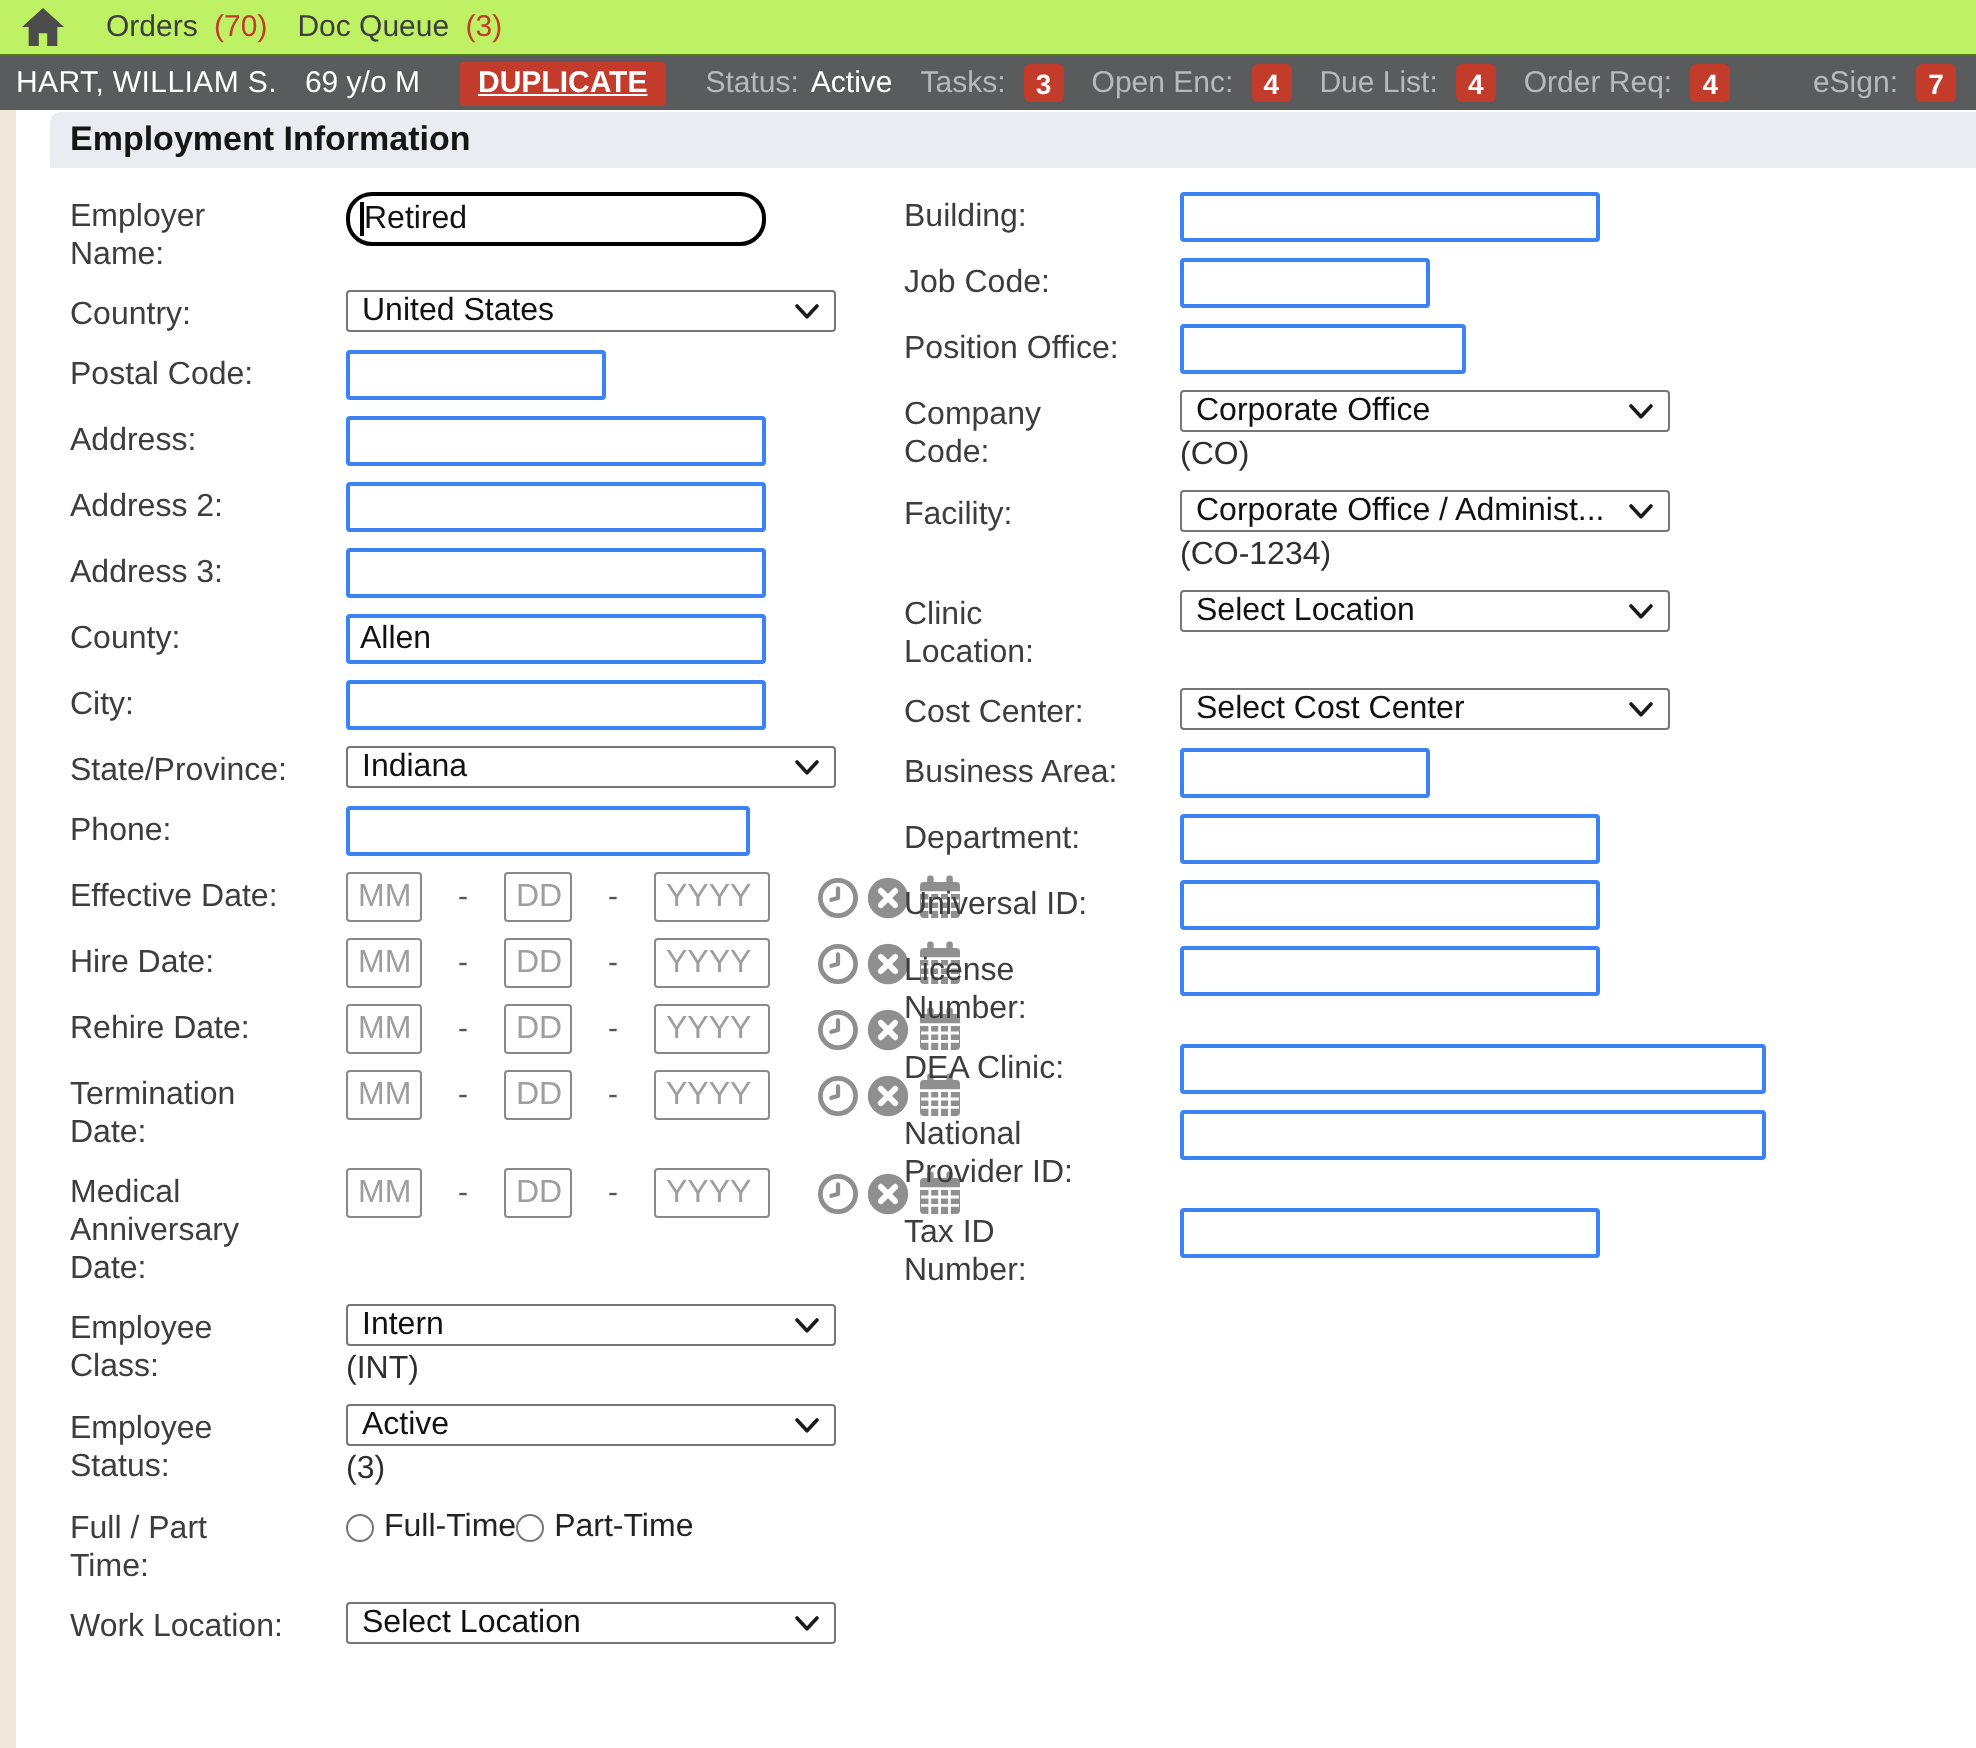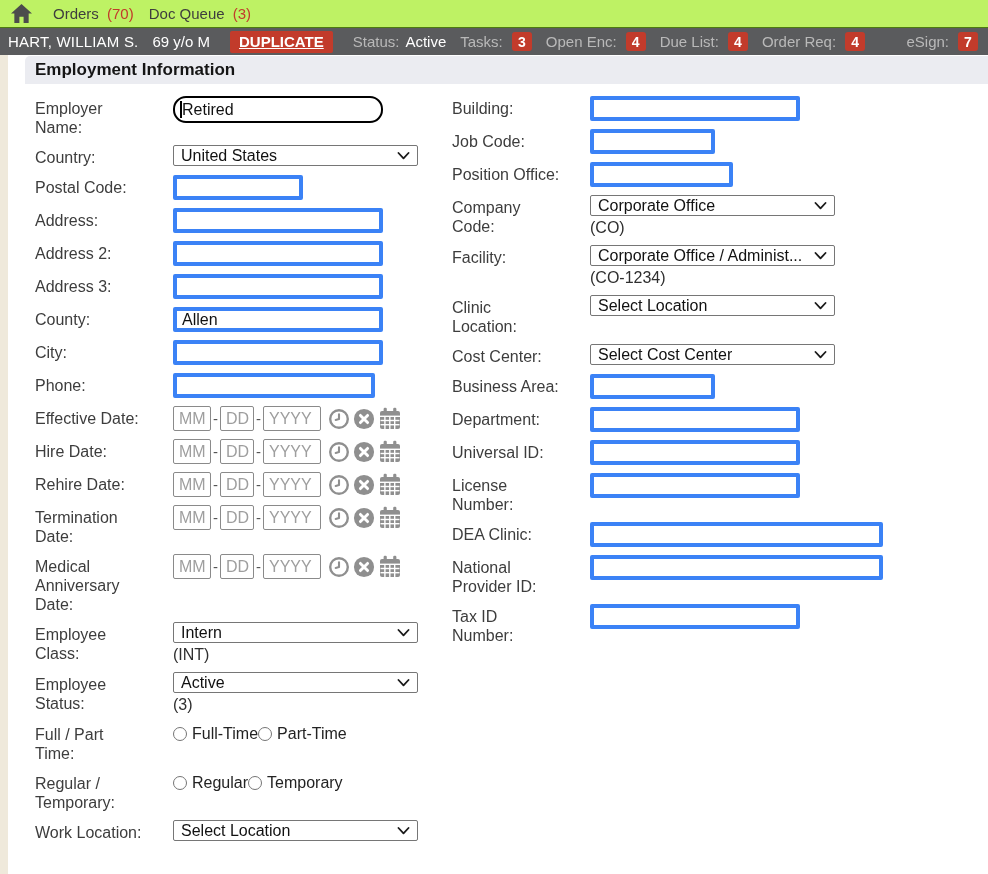--- a/index.html
+++ b/index.html
@@ -46,34 +46,34 @@
   
   .formwrap{display:flex;padding:12px 0 0 35px;}
   .col-left{width:417px;flex:none;}
   .col-right{flex:1;}
   .row{display:flex;margin-bottom:8px;}
   .flabel{
     width:138px;flex:none;font-size:16px;line-height:19px;color:#3d3d3d;
     white-space:pre-line;padding-top:3px;
   }
   .tinput{
-    height:25px;border:4px solid #3b82f6;border-radius:2px;font-size:16px;color:#111;
+    height:25px;border:2px solid #3b82f6;border-radius:2px;font-size:16px;color:#111;
     display:flex;align-items:center;padding:0 5px;background:#fff;box-sizing:border-box;cursor:text;
   }
   .tinput.focused{border:2px solid #000;border-radius:3px;height:27px;}
   .caret{display:inline-block;width:2px;height:17px;background:#000;flex:none;}
   .select{
     height:21px;border:1px solid #767676;border-radius:2px;display:flex;align-items:center;
     justify-content:space-between;padding:0 7px 0 7px;font-size:16px;color:#111;
     background:#fff;box-sizing:border-box;cursor:pointer;
   }
   .select .val{white-space:nowrap;overflow:hidden;}
   .select svg{flex:none;margin-left:6px;}
   .note{font-size:16px;color:#2f2f2f;margin-top:3px;}
-  .daterow{display:flex;align-items:center;}
+  .daterow{display:flex;align-items:center;gap:16px;}
   .dbox{
     height:25px;border:1px solid #8a8a8a;border-radius:2px;display:flex;align-items:center;
     padding-left:5px;color:#9e9e9e;font-size:16px;box-sizing:border-box;background:#fff;cursor:text;
   }
   .dsep{color:#555;margin:0 2px;font-size:15px;}
   .dicons{display:flex;align-items:center;gap:3px;margin-left:7px;}
   .dicons svg{cursor:pointer;}
   .radio-group{display:flex;align-items:flex-start;padding-top:3px;}
   .radio{display:flex;align-items:center;gap:5px;font-size:16px;color:#232323;cursor:pointer;}
   .rdot{width:14px;height:14px;border:1px solid #757575;border-radius:50%;background:#fff;box-sizing:border-box;flex:none;}
@@ -196,20 +196,31 @@
       </div>
       <div class="row">
         <div class="flabel">City:</div>
         <div class="ctrl">
           <div class="tinput" style="width: 210px;">
             <span></span>
           </div>
         </div>
       </div>
       <div class="row">
+        <div class="flabel">State/Province:</div>
+        <div class="ctrl">
+          <div class="select" style="width: 245px;">
+            <span class="val">Indiana</span>
+            <svg width="13" height="8" viewBox="0 0 13 8">
+              <path d="M1.5 1 L6.5 6.4 L11.5 1" fill="none" stroke="#1a1a1a" stroke-width="1.8" stroke-linecap="round" stroke-linejoin="round"></path>
+            </svg>
+          </div>
+        </div>
+      </div>
+      <div class="row">
         <div class="flabel">Phone:</div>
         <div class="ctrl">
           <div class="tinput" style="width: 202px;">
             <span></span>
           </div>
         </div>
       </div>
       <div class="row">
         <div class="flabel">Effective Date:</div>
         <div class="ctrl">
@@ -454,36 +465,20 @@
               <span>Full-Time</span>
             </span>
             <span class="radio">
               <span class="rdot"></span>
               <span>Part-Time</span>
             </span>
           </div>
         </div>
       </div>
       <div class="row">
-        <div class="flabel">Regular /
-Temporary:</div>
-        <div class="ctrl">
-          <div class="radio-group">
-            <span class="radio">
-              <span class="rdot"></span>
-              <span>Regular</span>
-            </span>
-            <span class="radio">
-              <span class="rdot"></span>
-              <span>Temporary</span>
-            </span>
-          </div>
-        </div>
-      </div>
-      <div class="row">
         <div class="flabel">Work Location:</div>
         <div class="ctrl">
           <div class="select" style="width: 245px;">
             <span class="val">Select Location</span>
             <svg width="13" height="8" viewBox="0 0 13 8">
               <path d="M1.5 1 L6.5 6.4 L11.5 1" fill="none" stroke="#1a1a1a" stroke-width="1.8" stroke-linecap="round" stroke-linejoin="round"></path>
             </svg>
           </div>
         </div>
       </div>

